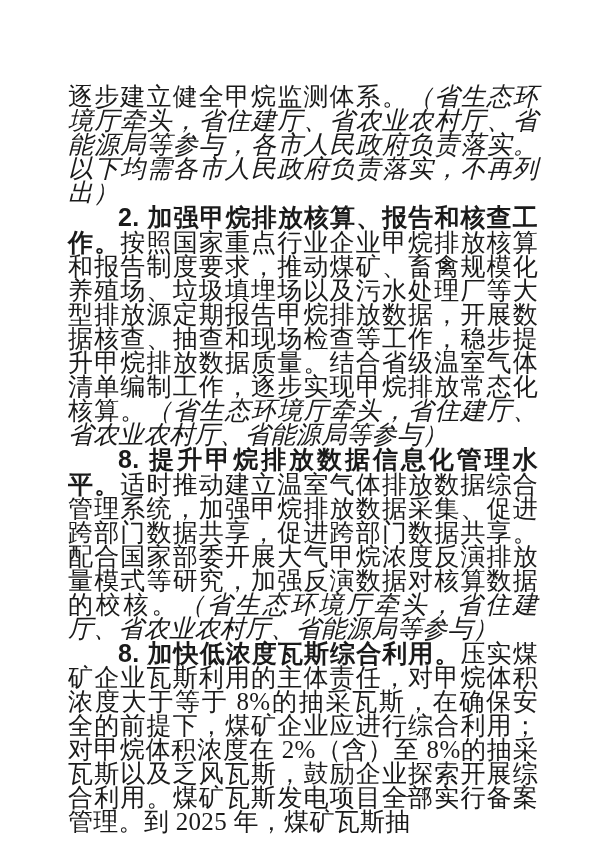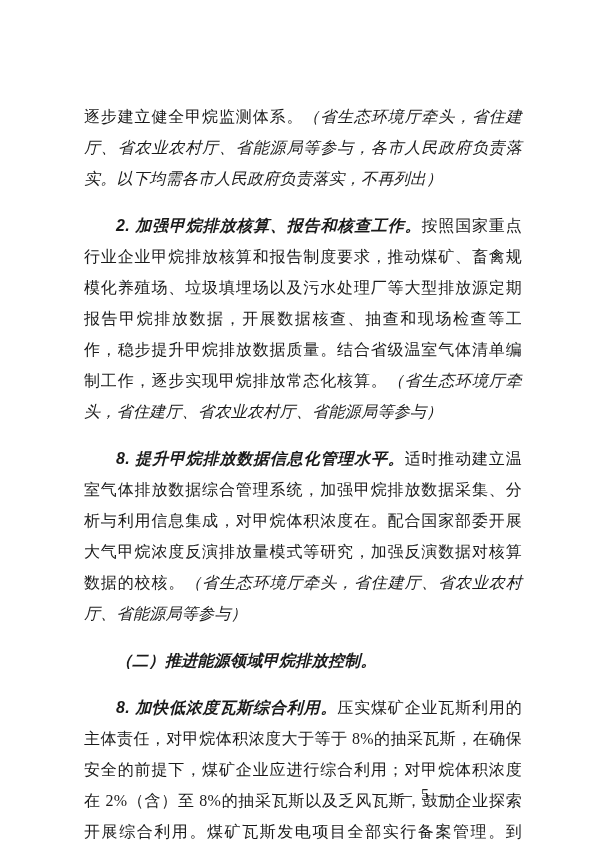--- a/index.html
+++ b/index.html
@@ -17,36 +17,35 @@
     font-family: "Liberation Serif", "DejaVu Serif", serif;
     color: #1a1a1a;
   }
   .content {
     position: absolute;
     left: 68px;
     top: 85px;
     width: 470px;
   }
   .para {
-    margin: 16px;
-    font-size: 16px;
-    line-height: 31px;
+    margin: 0;
+    font-size: 25px;
+    line-height: 24px;
     text-align: justify;
     letter-spacing: 0.3px;
   }
   .para.indent {
     text-indent: 2em;
   }
   .seg-body {
     font-family: "Liberation Serif", "DejaVu Serif", serif;
   }
   .seg-bold {
     font-weight: 700;
     font-family: "Liberation Sans", "DejaVu Sans", sans-serif;
-    font-style: italic;
   }
   .seg-kaiti {
     font-style: italic;
     font-family: "Liberation Serif", "DejaVu Serif", serif;
   }
   .page-footer {
     position: absolute;
     top: 786px;
     left: 396px;
     display: flex;
@@ -62,22 +61,21 @@
 </style>
 </head>
 <body>
 
 <div class="page">
 
   <div class="content">
 
   <p class="para"><span class="seg-body">逐步建立健全甲烷监测体系。</span><span class="seg-kaiti">（省生态环境厅牵头，省住建厅、省农业农村厅、省能源局等参与，各市人民政府负责落实。以下均需各市人民政府负责落实，不再列出）</span></p>
       <p class="para indent"><span class="seg-bold">2. 加强甲烷排放核算、报告和核查工作。</span><span class="seg-body">按照国家重点行业企业甲烷排放核算和报告制度要求，推动煤矿、畜禽规模化养殖场、垃圾填埋场以及污水处理厂等大型排放源定期报告甲烷排放数据，开展数据核查、抽查和现场检查等工作，稳步提升甲烷排放数据质量。结合省级温室气体清单编制工作，逐步实现甲烷排放常态化核算。</span><span class="seg-kaiti">（省生态环境厅牵头，省住建厅、省农业农村厅、省能源局等参与）</span></p>
-      <p class="para indent"><span class="seg-bold">8. 提升甲烷排放数据信息化管理水平。</span><span class="seg-body">适时推动建立温室气体排放数据综合管理系统，加强甲烷排放数据采集、分析与利用信息集成，对甲烷体积浓度在。配合国家部委开展大气甲烷浓度反演排放量模式等研究，加强反演数据对核算数据的校核。</span><span class="seg-kaiti">（省生态环境厅牵头，省住建厅、省农业农村厅、省能源局等参与）</span></p>
-      <p class="para indent"><span class="seg-bold">（二）推进能源领域甲烷排放控制。</span></p>
+      <p class="para indent"><span class="seg-bold">8. 提升甲烷排放数据信息化管理水平。</span><span class="seg-body">适时推动建立温室气体排放数据综合管理系统，加强甲烷排放数据采集、促进跨部门数据共享，促进跨部门数据共享。配合国家部委开展大气甲烷浓度反演排放量模式等研究，加强反演数据对核算数据的校核。</span><span class="seg-kaiti">（省生态环境厅牵头，省住建厅、省农业农村厅、省能源局等参与）</span></p>
       <p class="para indent"><span class="seg-bold">8. 加快低浓度瓦斯综合利用。</span><span class="seg-body">压实煤矿企业瓦斯利用的主体责任，对甲烷体积浓度大于等于 8%的抽采瓦斯，在确保安全的前提下，煤矿企业应进行综合利用；对甲烷体积浓度在 2%（含）至 8%的抽采瓦斯以及乏风瓦斯，鼓励企业探索开展综合利用。煤矿瓦斯发电项目全部实行备案管理。到 2025 年，煤矿瓦斯抽</span></p>
     </div>
 
   <div class="page-footer">
     <span class="footer-dash">—</span>
     <span>5</span>
     <span class="footer-dash">—</span>
   </div>
 
 </div>

